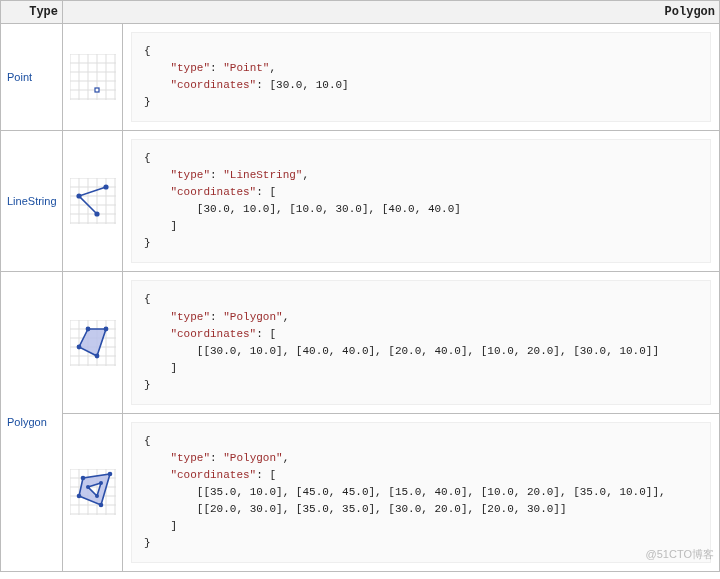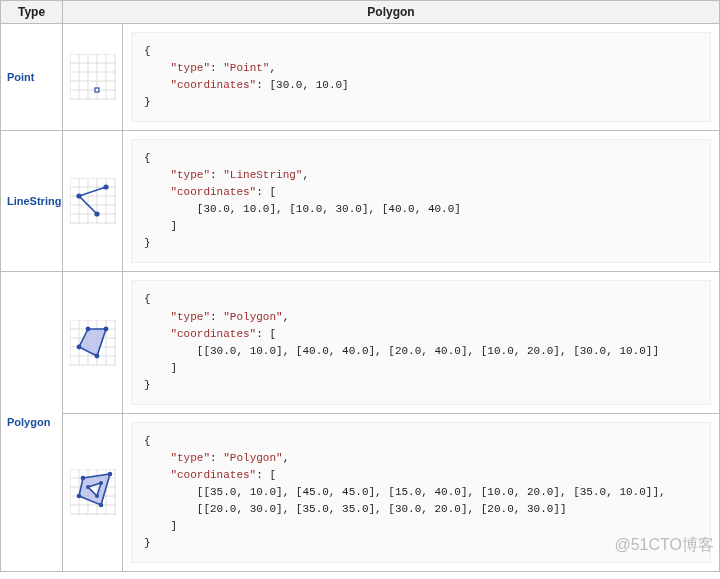--- a/index.html
+++ b/index.html
@@ -17,35 +17,35 @@
     width: 100%;
     table-layout: fixed;
   }
   th, td {
     border: 1px solid #bcbcbc;
     vertical-align: middle;
   }
   th {
     background: #f2f2f2;
     font-weight: bold;
-    text-align: center;
+    text-align: right;
     padding: 4px;
     font-size: 12px;
+    font-family: Liberation Mono, monospace;
   }
   col.type  { width: 62px; }
   col.icon  { width: 60px; }
   col.ex    { }
   .type-link {
     color: #1a4ea0;
     text-decoration: none;
     font-size: 11px;
     padding: 0 4px;
     display: block;
     text-align: left;
-    font-weight: bold;
   }
   td.type-cell { padding: 4px 2px; }
   td.icon-cell { padding: 6px; text-align: center; }
   td.code-cell { padding: 8px 8px; }
 
   .mini {
     width: 46px; height: 46px;
     margin: 0 auto;
     position: relative;
   }
@@ -69,22 +69,22 @@
     color: #222;
   }
   .tkey   { color: #9a2c2c; }   
   .tstr   { color: #9a2c2c; }   
   .tpunct { color: #222; }
   .tnum   { color: #222; }
 
   .watermark {
     position: absolute;
     right: 6px;
-    bottom: 16px;
-    font-size: 16px;
+    bottom: 10px;
+    font-size: 11px;
     color: #bbb;
     pointer-events: none;
   }
 </style>
 </head>
 <body>
 
 <table>
   <colgroup>
     <col class="type">

